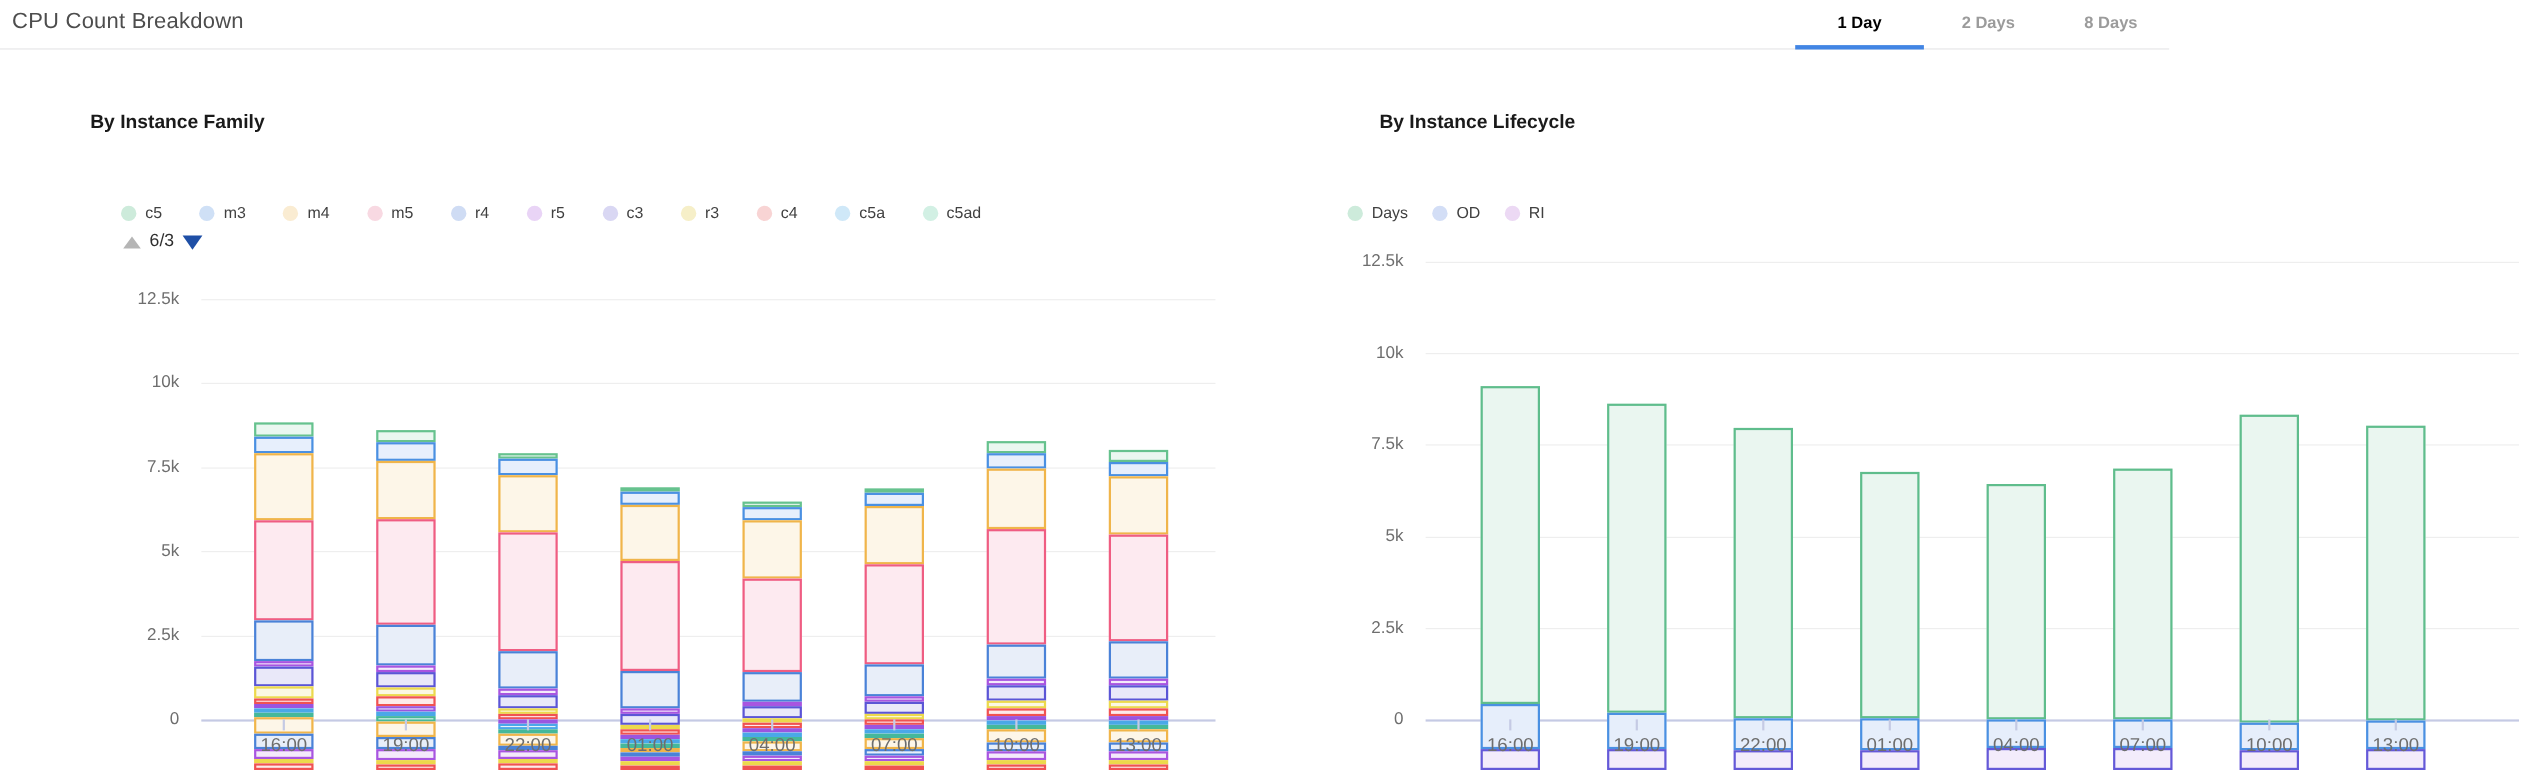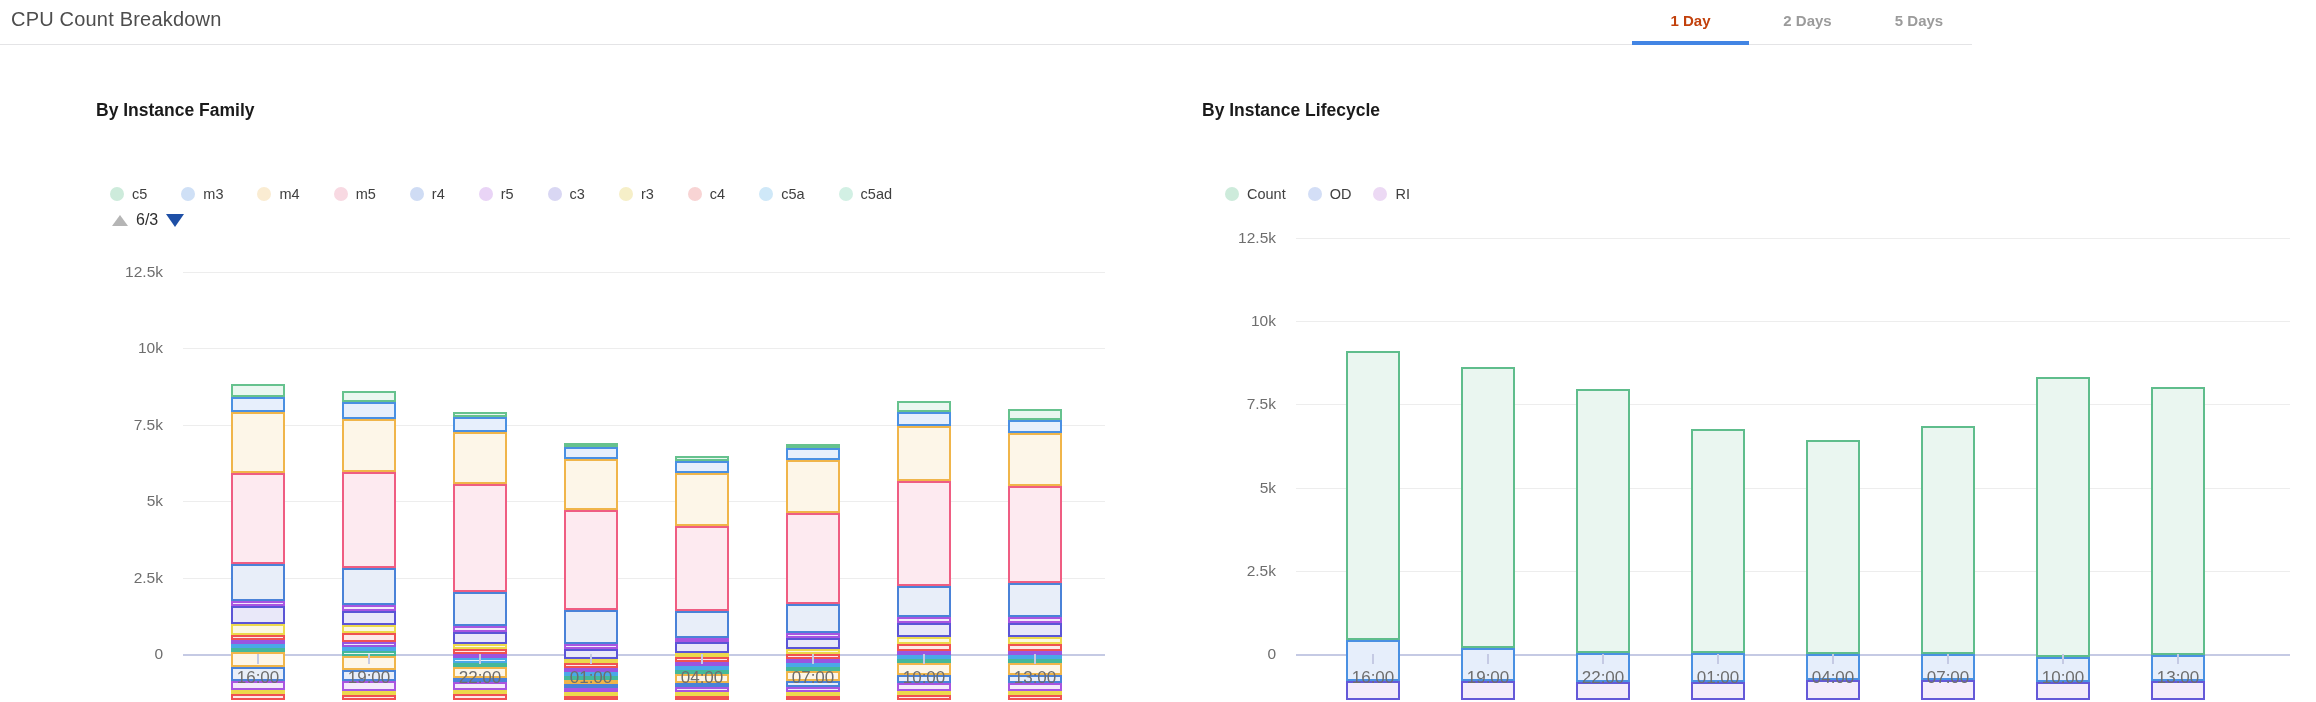--- a/index.html
+++ b/index.html
@@ -6,21 +6,21 @@
   html,body { background:#fff; }
   body { font-family:"Liberation Sans", sans-serif; }
   #canvas { position:relative; width:2316px; height:702px; background:#fff; overflow:hidden; }
 
   
   .header { position:absolute; left:0; top:0; width:1972px; height:45px; border-bottom:1px solid #e4e4e6; background:#fff; }
   .page-title { position:absolute; left:11px; top:8px; font-size:20px; font-weight:500; color:#4d4d4d; letter-spacing:0.2px; }
   .tabs { position:absolute; right:0; top:0; height:45px; display:flex; }
   .tab { height:45px; display:flex; align-items:center; justify-content:center; width:117px; font-size:15px; font-weight:700; color:#9b9b9b; border-bottom:4px solid transparent; cursor:pointer; }
   .tab:last-child { width:106px; }
-  .tab.active { color:#c2410c; border-bottom-color:#4285e4; }
+  .tab.active { color:#000000; border-bottom-color:#4285e4; }
 
   
   .chart-title { position:absolute; font-size:17.5px; font-weight:700; color:#1a1a1a; }
   .legend { position:absolute; display:flex; align-items:center; }
   .legend-item { display:flex; align-items:center; cursor:pointer; }
   .legend-dot { width:14px; height:14px; border-radius:50%; margin-right:8px; }
   .legend-label { font-size:14.5px; color:#404040; }
 
   
   .pager { position:absolute; display:flex; align-items:center; }
@@ -40,25 +40,25 @@
 </style>
 </head>
 <body>
 
 <div id="canvas">
   <div class="header">
     <div class="page-title">CPU Count Breakdown</div>
     <div class="tabs">
         <div class="tab active">1 Day</div>
         <div class="tab">2 Days</div>
-        <div class="tab">5 Days</div>
+        <div class="tab">8 Days</div>
       </div>
   </div>
 
-  <div class="chart-title" style="left:96px; top:100px;">By Instance Family</div>
+  <div class="chart-title" style="left:82px; top:100px;">By Instance Family</div>
   <div class="legend" style="left:110px; top:186px; column-gap:34px;" id="legend-left">
       <div class="legend-item">
         <div class="legend-dot" style="background: rgb(205, 235, 219);"></div>
         <div class="legend-label">c5</div>
       </div>
       <div class="legend-item">
         <div class="legend-dot" style="background: rgb(207, 224, 246);"></div>
         <div class="legend-label">m3</div>
       </div>
       <div class="legend-item">
@@ -97,25 +97,25 @@
         <div class="legend-dot" style="background: rgb(210, 240, 228);"></div>
         <div class="legend-label">c5ad</div>
       </div>
     </div>
   <div class="pager" style="left:112px; top:211px;">
     <div class="tri-up"></div>
     <div class="pager-label">6/3</div>
     <div class="tri-down"></div>
   </div>
 
-  <div class="chart-title" style="left:1202px; top:100px;">By Instance Lifecycle</div>
+  <div class="chart-title" style="left:1254px; top:100px;">By Instance Lifecycle</div>
   <div class="legend" style="left:1225px; top:186px; column-gap:22px;" id="legend-right">
       <div class="legend-item">
         <div class="legend-dot" style="background: rgb(205, 235, 219);"></div>
-        <div class="legend-label">Count</div>
+        <div class="legend-label">Days</div>
       </div>
       <div class="legend-item">
         <div class="legend-dot" style="background: rgb(211, 222, 246);"></div>
         <div class="legend-label">OD</div>
       </div>
       <div class="legend-item">
         <div class="legend-dot" style="background: rgb(236, 217, 244);"></div>
         <div class="legend-label">RI</div>
       </div>
     </div>

